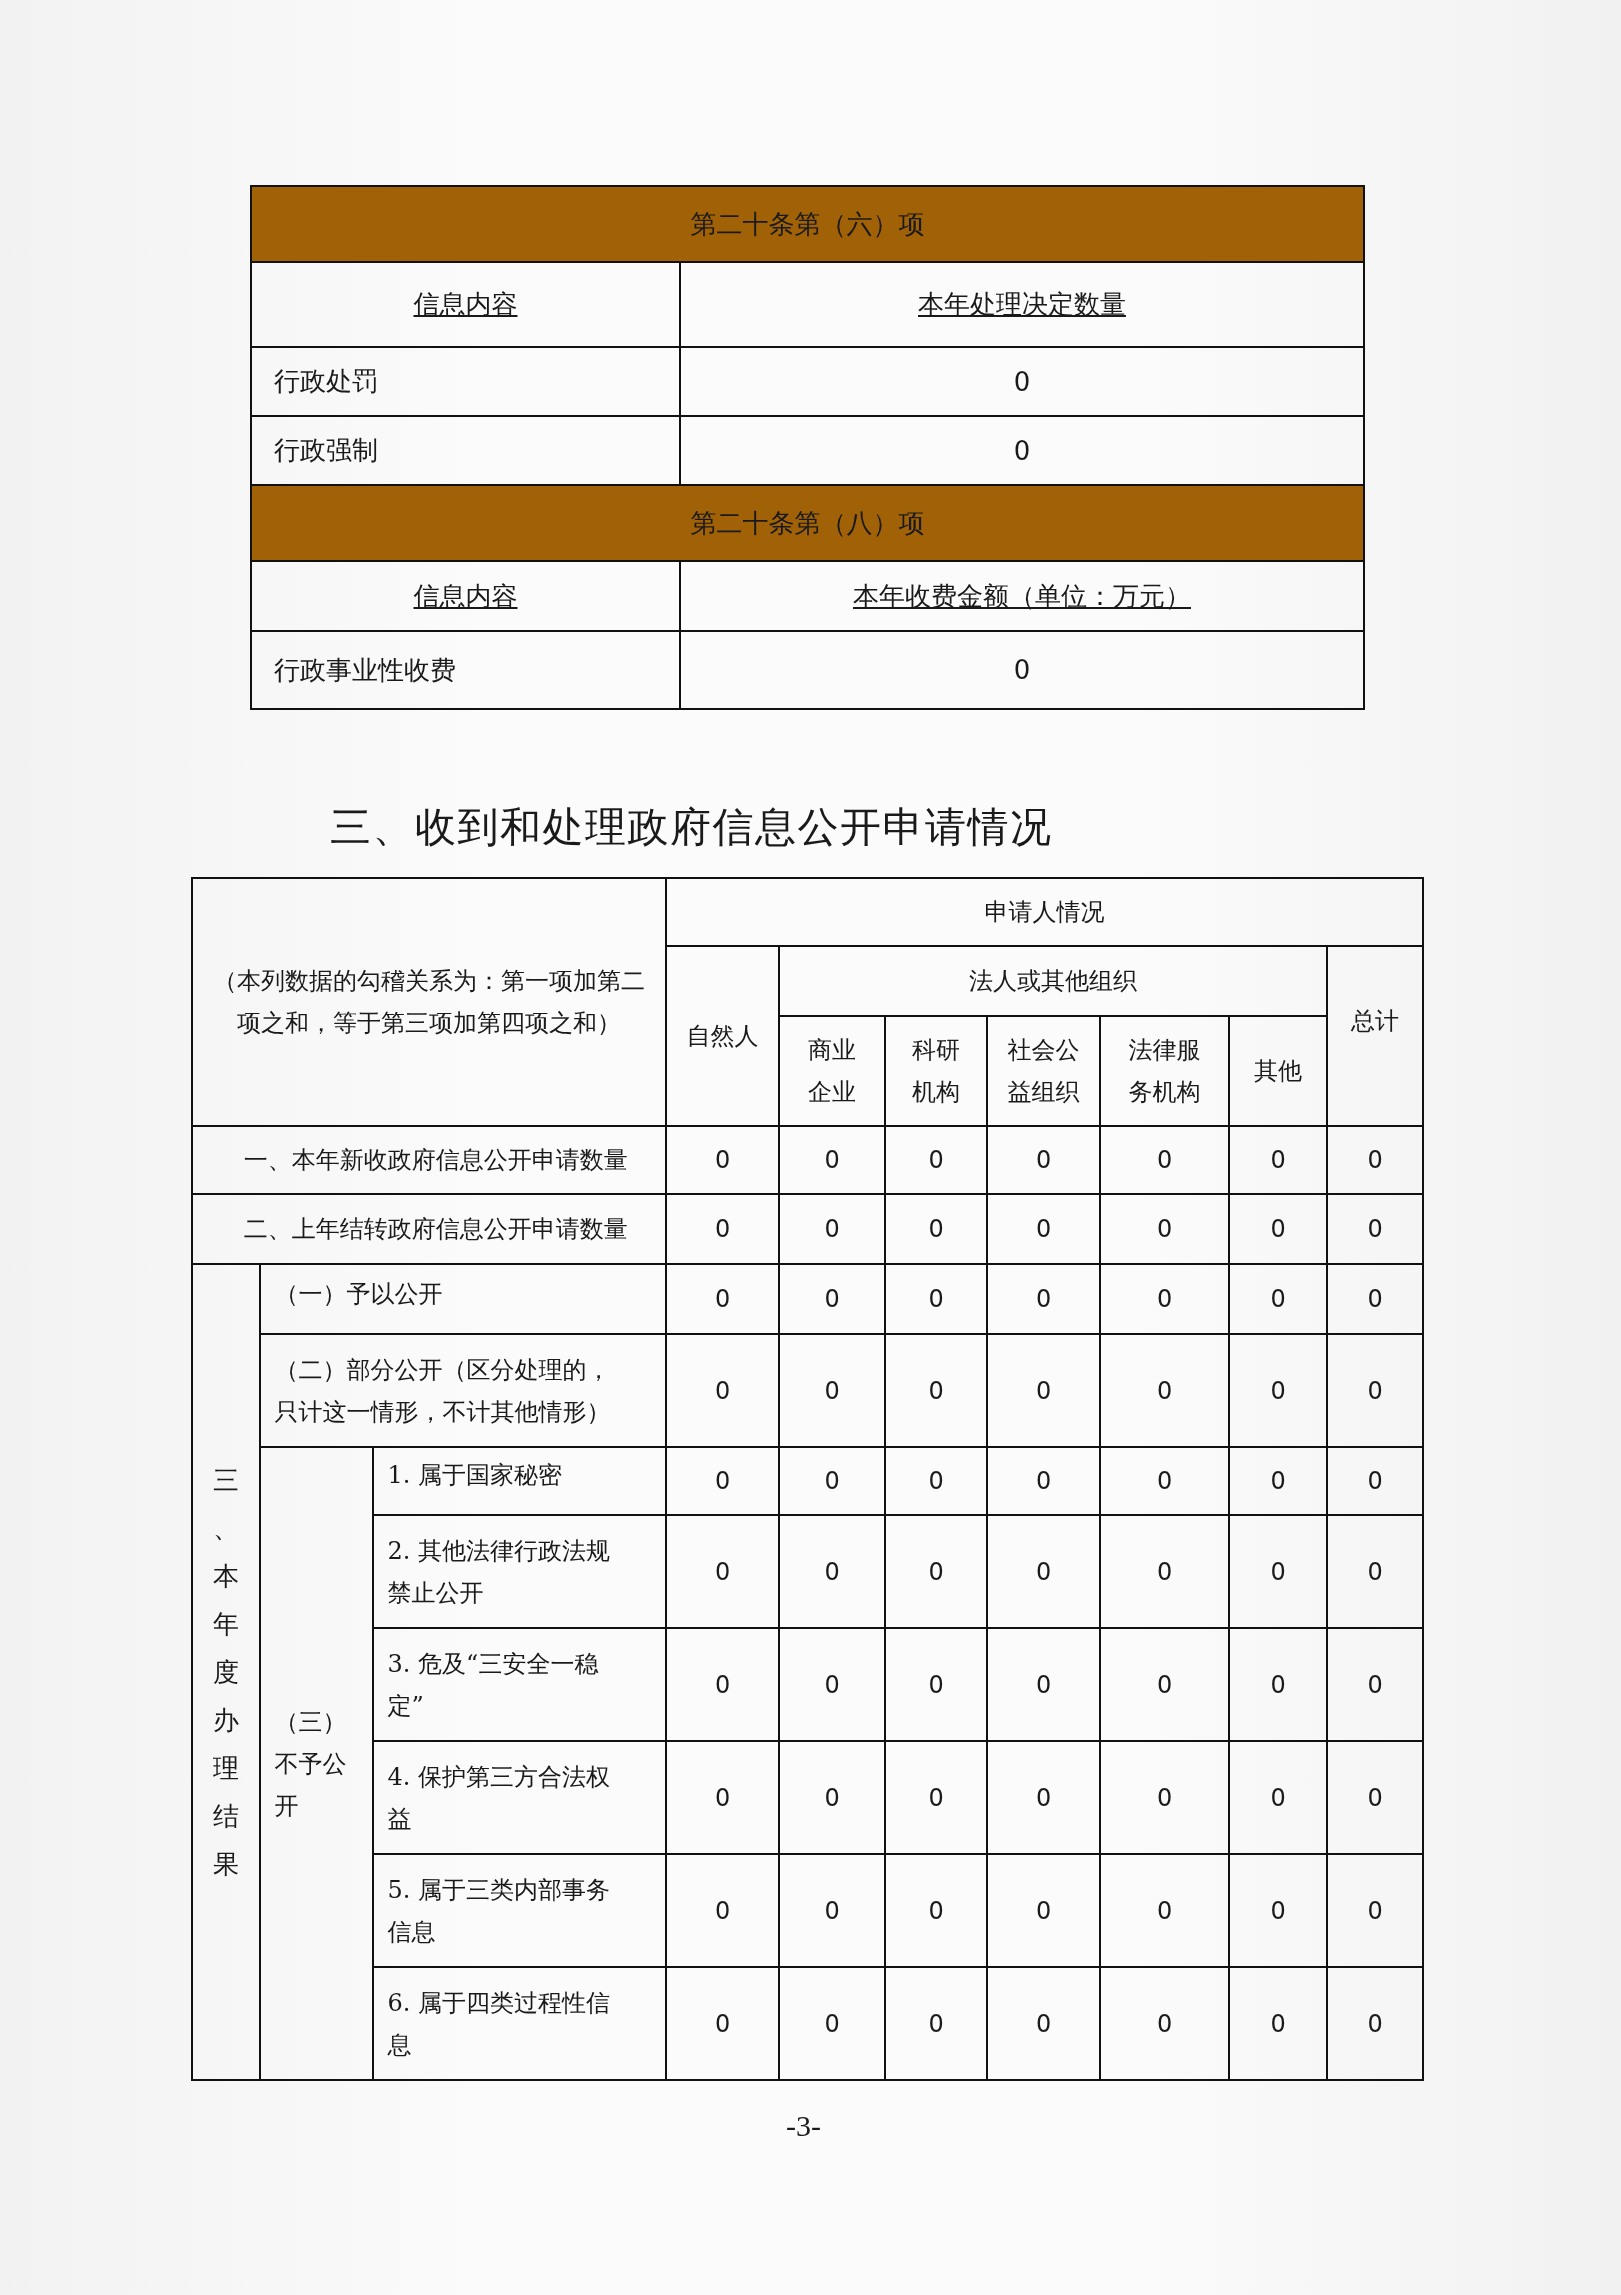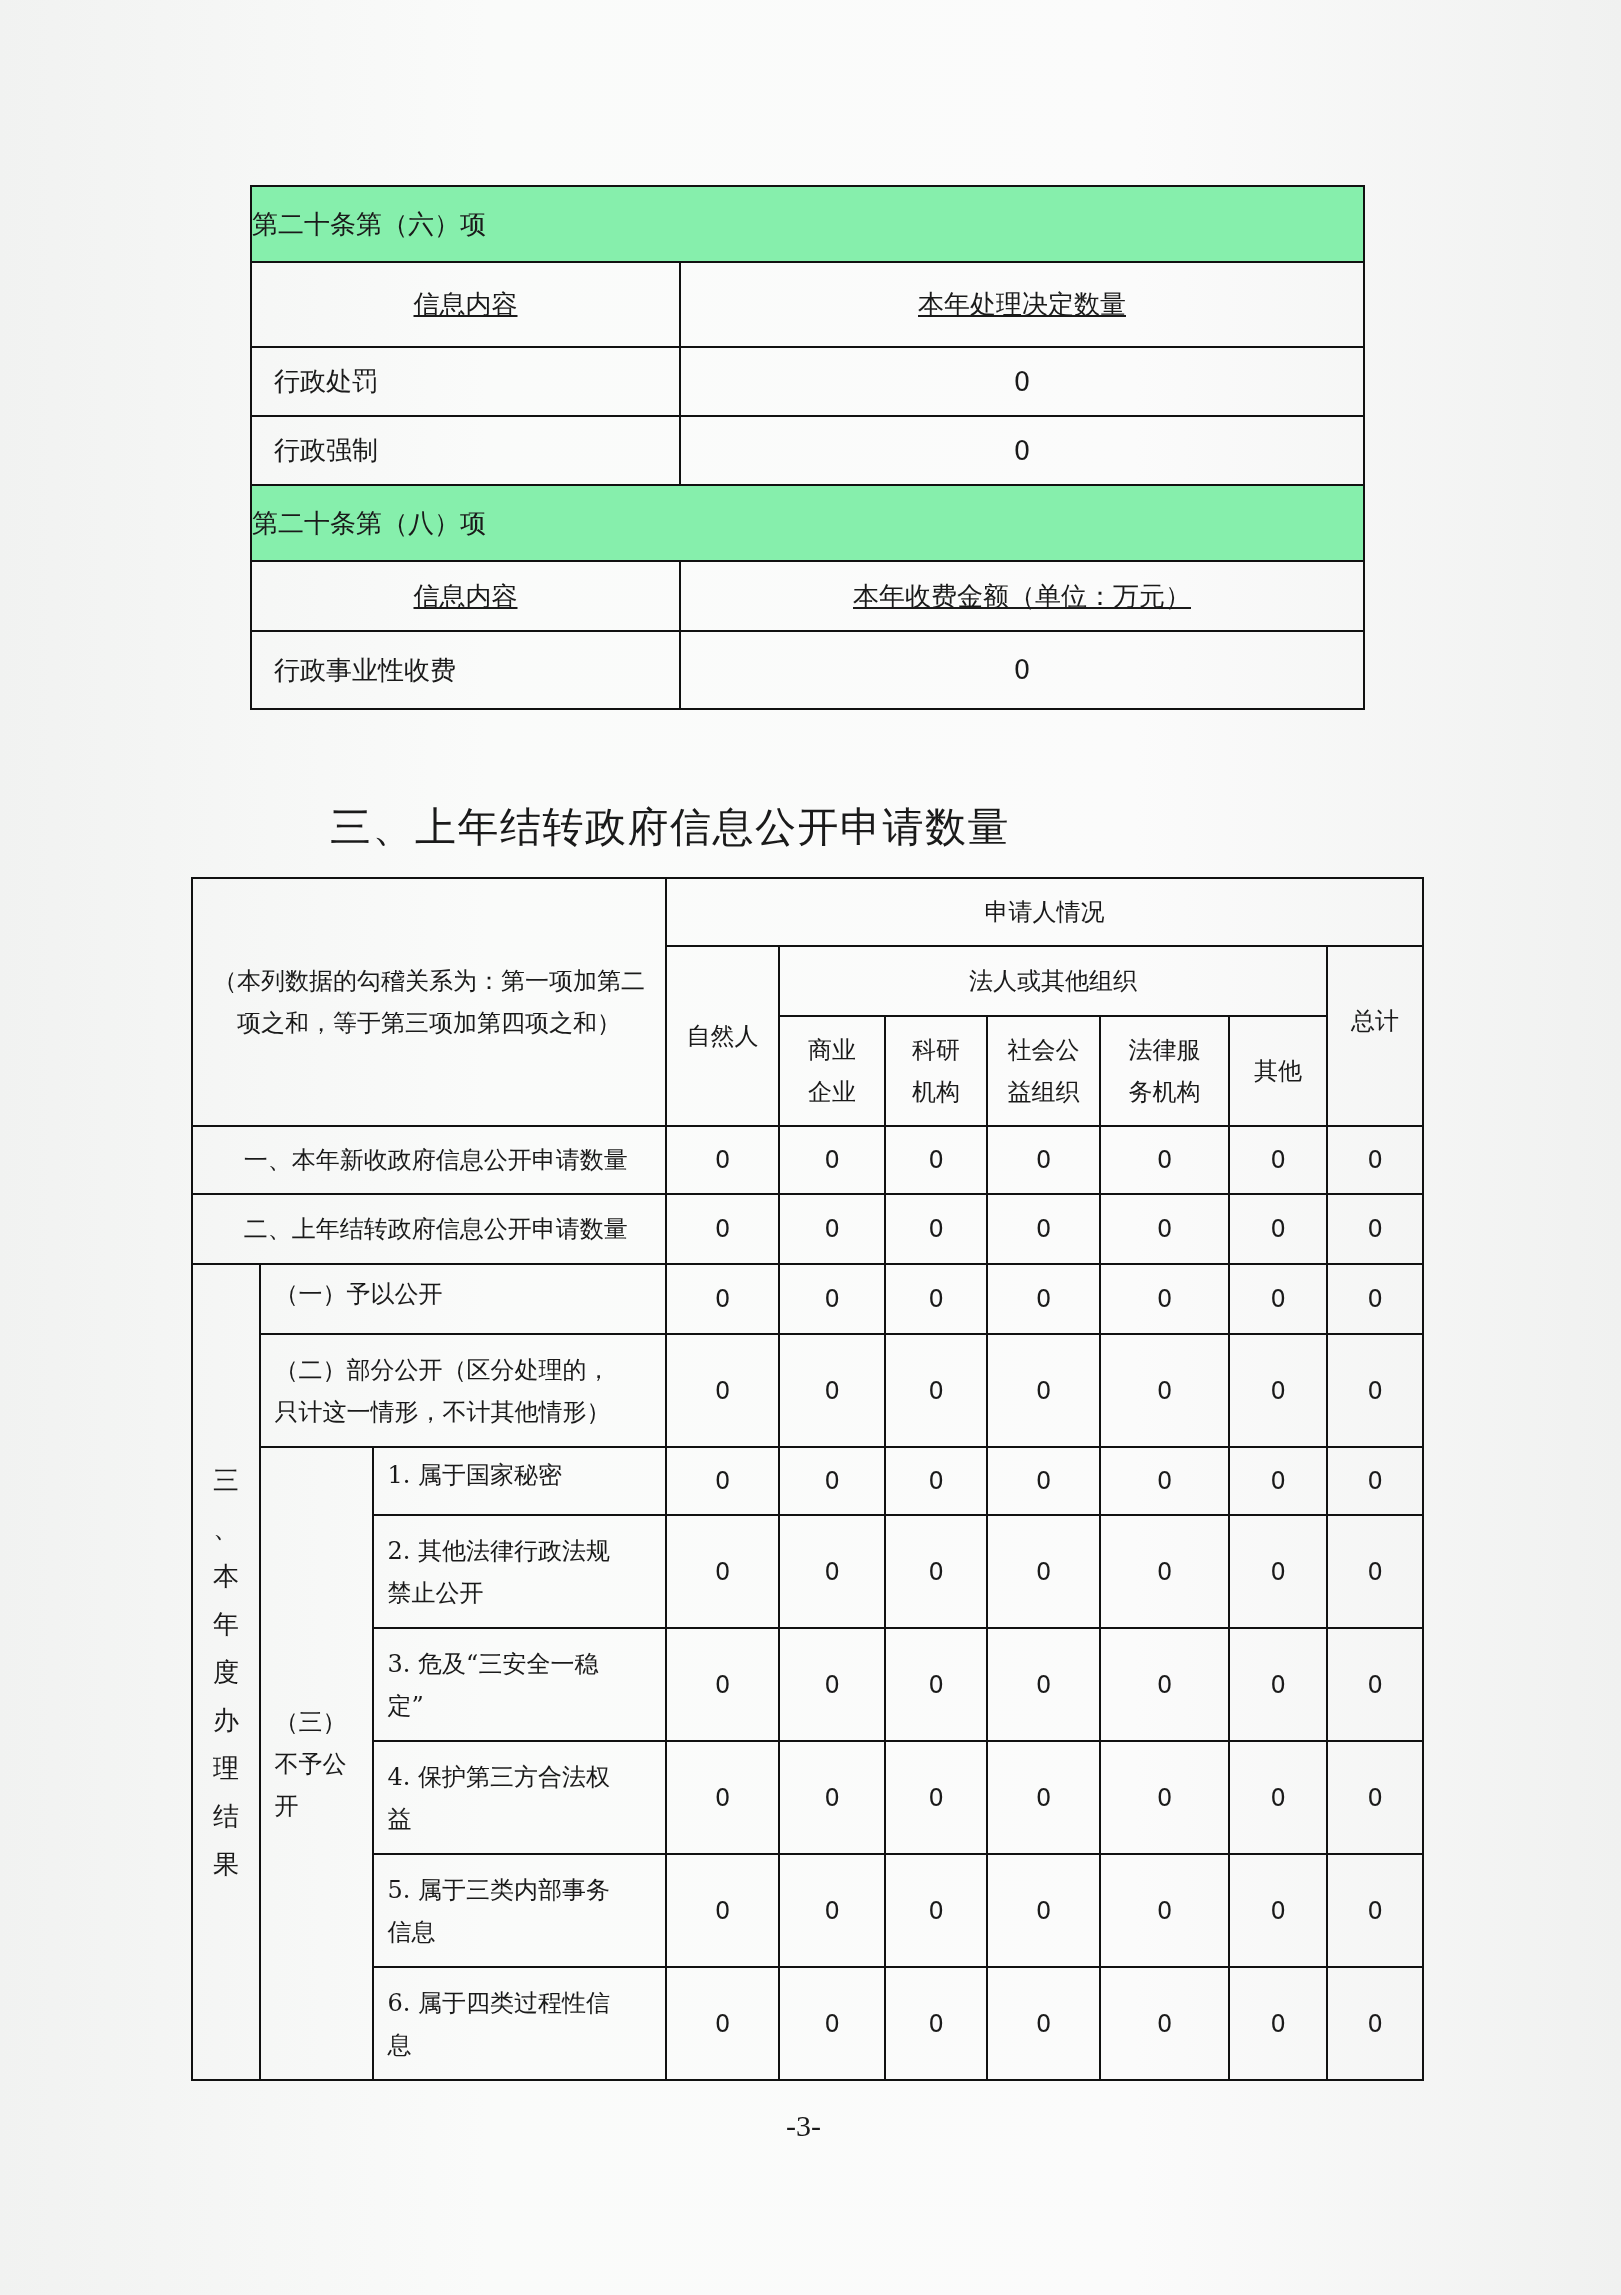--- a/index.html
+++ b/index.html
@@ -15,22 +15,22 @@
     position: absolute; inset: 0;
     background: linear-gradient(90deg, #f1f2f1 0%, #fafbfa 30%, #fbfbfb 70%, #f0f1f0 100%);
   }
   table { border-collapse: collapse; position: absolute; table-layout: fixed; }
   td { border: 2.3px solid #111; padding: 0; vertical-align: middle; }
 
   
   #t1 { left: 250px; top: 185px; width: 1113px; }
   #t1 td { font-size: 26px; }
   #t1 .band {
-    background: #86efac;
-    text-align: left;
+    background: #a16207;
+    text-align: center;
     height: 74px;
   }
   #t1 .hdr { text-align: center; height: 83px; text-decoration: underline; }
   #t1 .lbl { padding-left: 22px; text-align: left; height: 67px; }
   #t1 .val { text-align: center; }
 
   
   #sec3 {
     position: absolute; left: 330px; top: 800px;
     font-size: 41px; letter-spacing: 1.5px; font-weight: normal;
@@ -86,21 +86,21 @@
     <td class="hdr" style="height:68px">信息内容</td>
     <td class="hdr" style="height:68px">本年收费金额（单位：万元）</td>
   </tr>
   <tr>
     <td class="lbl" style="height:76px">行政事业性收费</td>
     <td class="val">0</td>
   </tr>
 </tbody>
   </table>
 
-<h2 id="sec3">三、上年结转政府信息公开申请数量</h2>
+<h2 id="sec3">三、收到和处理政府信息公开申请情况</h2>
 
 <table id="t2">
   <colgroup>
     <col style="width:68px">
     <col style="width:113px">
     <col style="width:293px">
     <col style="width:113px">
     <col style="width:106px">
     <col style="width:102px">
     <col style="width:113px">

